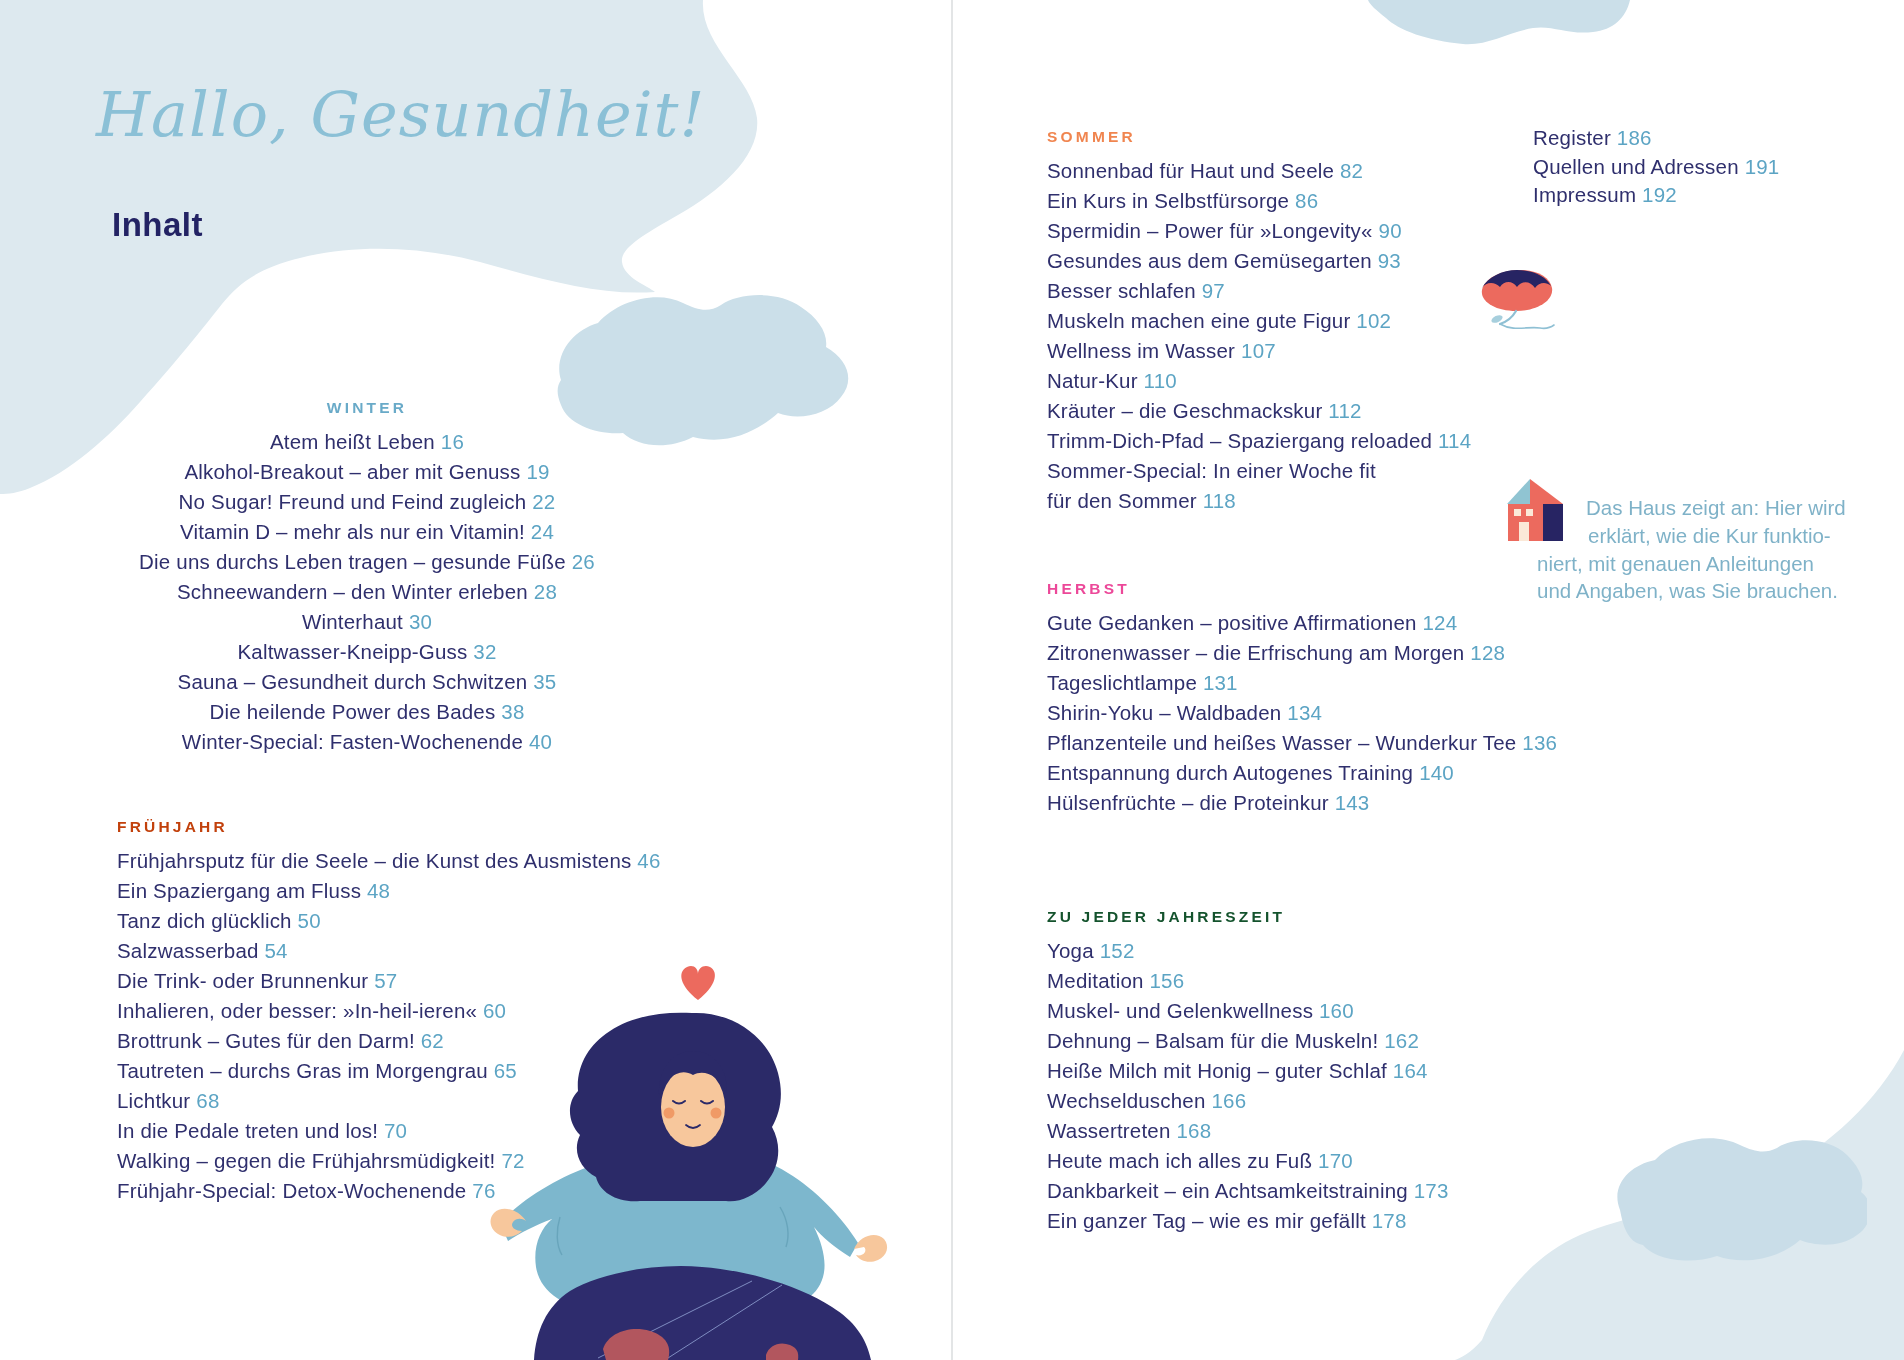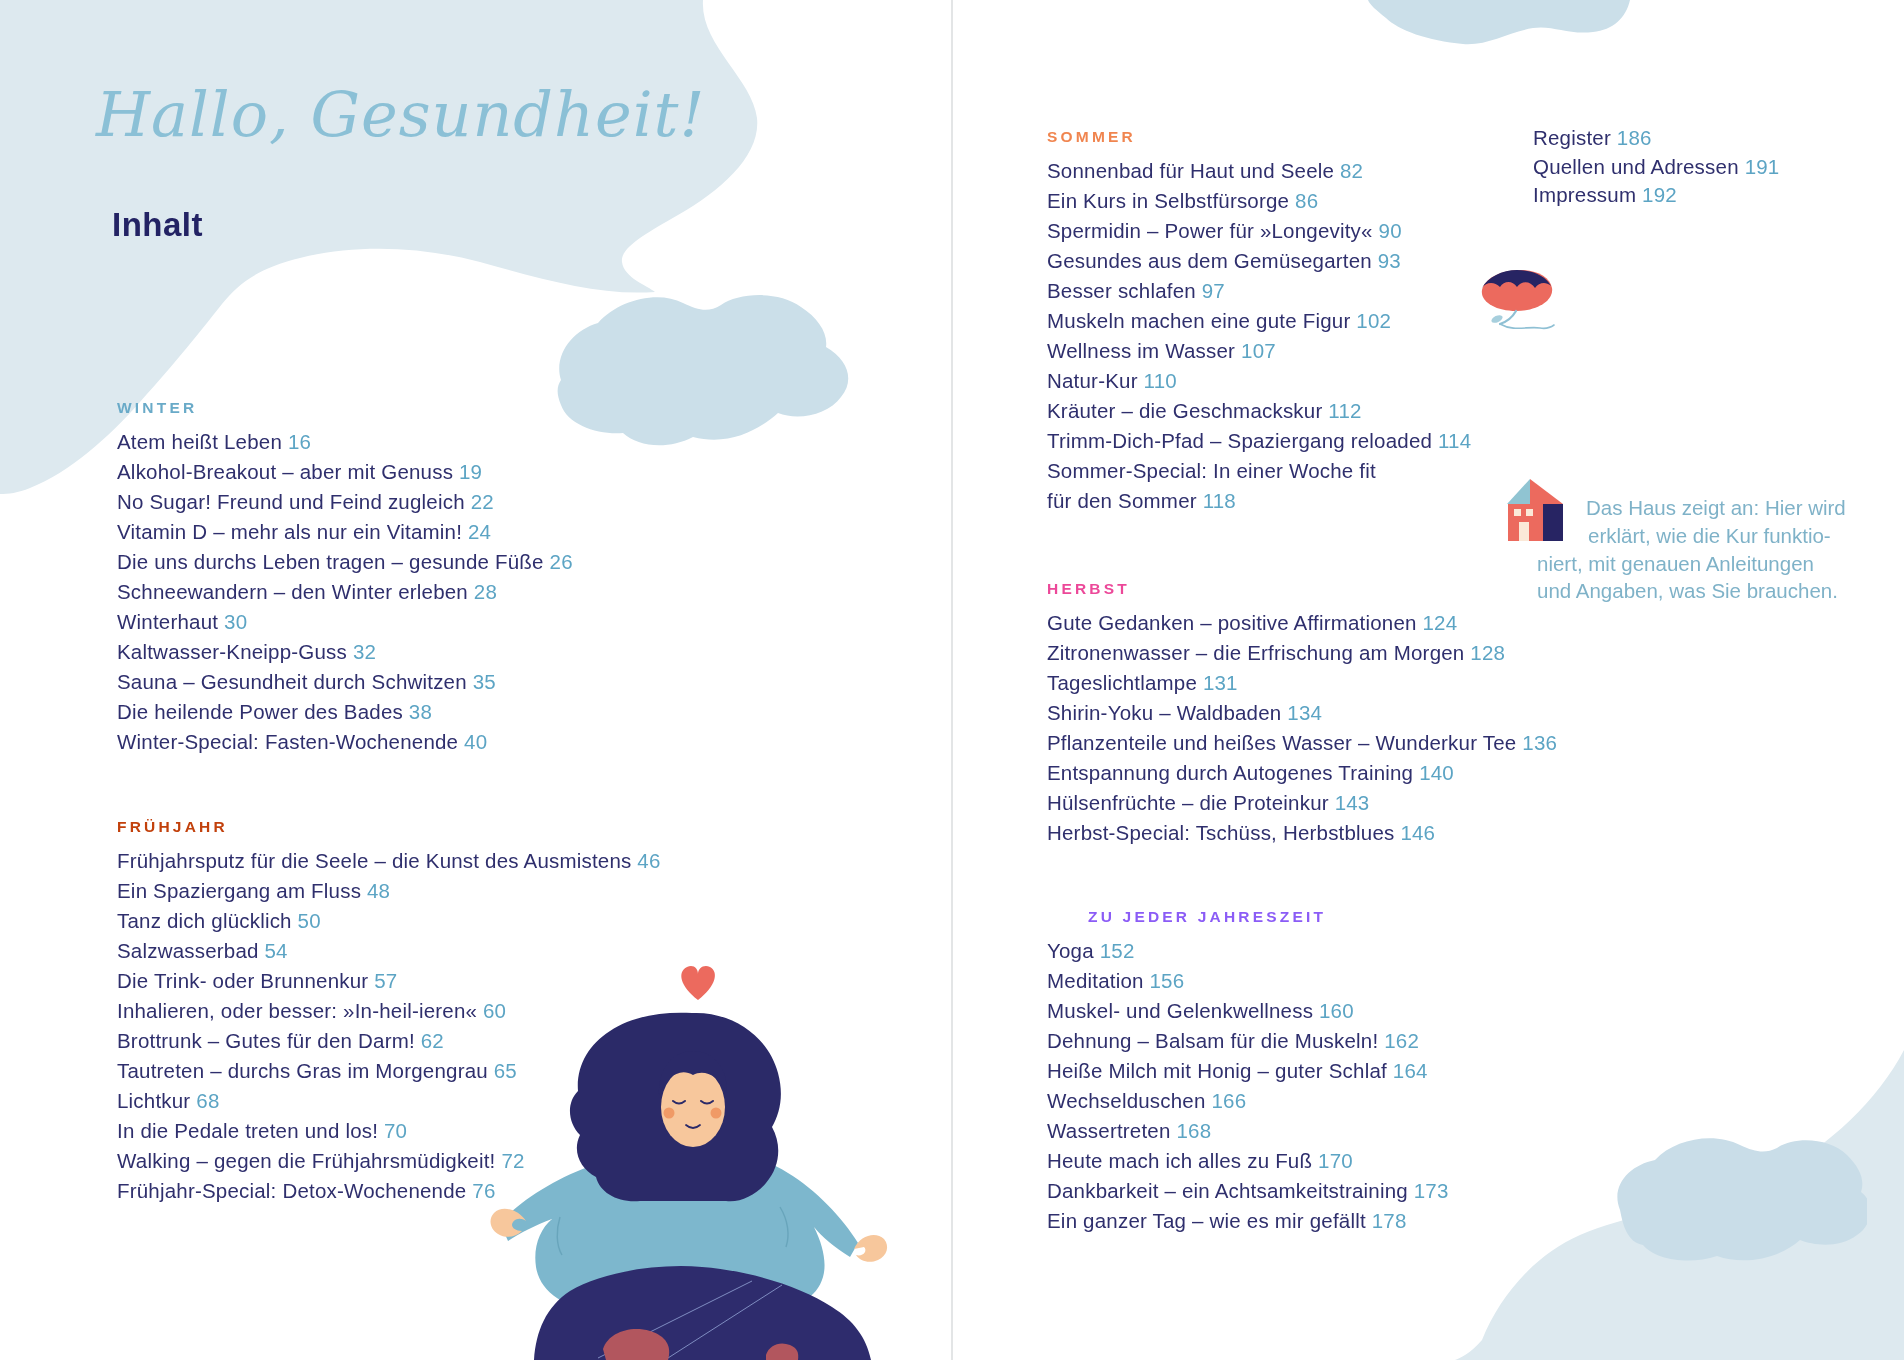--- a/index.html
+++ b/index.html
@@ -60,21 +60,21 @@
     <path fill="#c9dde8" d="M15,80 C5,55 25,35 50,30 C70,8 110,2 135,15 C150,22 160,24 172,18
       C190,6 225,8 242,25 C255,38 260,50 256,62 C270,72 268,95 252,105 C235,118 210,116 195,110
       C175,128 140,136 112,126 C85,135 50,130 38,115 C22,112 18,95 15,80 Z"></path>
   </svg>
 
   <div class="divider"></div>
 
   <h1 class="book-title">Hallo, Gesundheit!</h1>
   <h2 class="toc-heading">Inhalt</h2>
 
-  <section class="toc" id="sec-0" style="left:117px;top:398px;">
+  <section class="toc" id="sec-0" style="left:117px;top:398px;text-align:center;">
       <div class="hd" style="color: rgb(105, 170, 200);">WINTER</div>
       <div class="row"><span>Atem heißt Leben</span><span class="n"> 16</span></div>
       <div class="row"><span>Alkohol-Breakout – aber mit Genuss</span><span class="n"> 19</span></div>
       <div class="row"><span>No Sugar! Freund und Feind zugleich</span><span class="n"> 22</span></div>
       <div class="row"><span>Vitamin D – mehr als nur ein Vitamin!</span><span class="n"> 24</span></div>
       <div class="row"><span>Die uns durchs Leben tragen – gesunde Füße</span><span class="n"> 26</span></div>
       <div class="row"><span>Schneewandern – den Winter erleben</span><span class="n"> 28</span></div>
       <div class="row"><span>Winterhaut</span><span class="n"> 30</span></div>
       <div class="row"><span>Kaltwasser-Kneipp-Guss</span><span class="n"> 32</span></div>
       <div class="row"><span>Sauna – Gesundheit durch Schwitzen</span><span class="n"> 35</span></div>
@@ -113,24 +113,23 @@
     </section>
   <section class="toc" id="sec-3" style="left:1047px;top:579px;">
       <div class="hd" style="color: #ec4899;">HERBST</div>
       <div class="row"><span>Gute Gedanken – positive Affirmationen</span><span class="n"> 124</span></div>
       <div class="row"><span>Zitronenwasser – die Erfrischung am Morgen</span><span class="n"> 128</span></div>
       <div class="row"><span>Tageslichtlampe</span><span class="n"> 131</span></div>
       <div class="row"><span>Shirin-Yoku – Waldbaden</span><span class="n"> 134</span></div>
       <div class="row"><span>Pflanzenteile und heißes Wasser – Wunderkur Tee</span><span class="n"> 136</span></div>
       <div class="row"><span>Entspannung durch Autogenes Training</span><span class="n"> 140</span></div>
       <div class="row"><span>Hülsenfrüchte – die Proteinkur</span><span class="n"> 143</span></div>
-      <div class="row"><span>Herbst-Special: Tschüss, Herbstblues</span><span class="n"> 146</span></div>
     </section>
   <section class="toc" id="sec-4" style="left:1047px;top:907px;">
-      <div class="hd" style="color: #8b5cf6; margin-left: 41px;">ZU JEDER JAHRESZEIT</div>
+      <div class="hd" style="color: #14532d;">ZU JEDER JAHRESZEIT</div>
       <div class="row"><span>Yoga</span><span class="n"> 152</span></div>
       <div class="row"><span>Meditation</span><span class="n"> 156</span></div>
       <div class="row"><span>Muskel- und Gelenkwellness</span><span class="n"> 160</span></div>
       <div class="row"><span>Dehnung – Balsam für die Muskeln!</span><span class="n"> 162</span></div>
       <div class="row"><span>Heiße Milch mit Honig – guter Schlaf</span><span class="n"> 164</span></div>
       <div class="row"><span>Wechselduschen</span><span class="n"> 166</span></div>
       <div class="row"><span>Wassertreten</span><span class="n"> 168</span></div>
       <div class="row"><span>Heute mach ich alles zu Fuß</span><span class="n"> 170</span></div>
       <div class="row"><span>Dankbarkeit – ein Achtsamkeitstraining</span><span class="n"> 173</span></div>
       <div class="row"><span>Ein ganzer Tag – wie es mir gefällt</span><span class="n"> 178</span></div>

